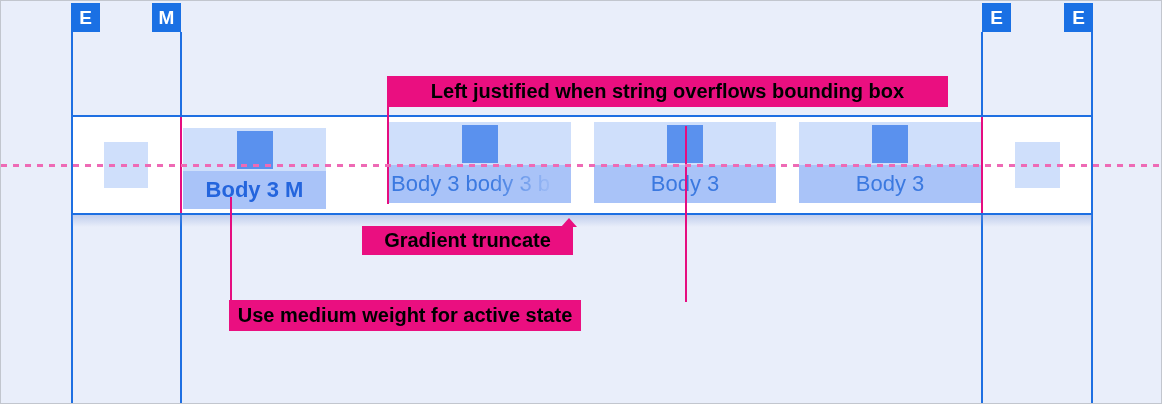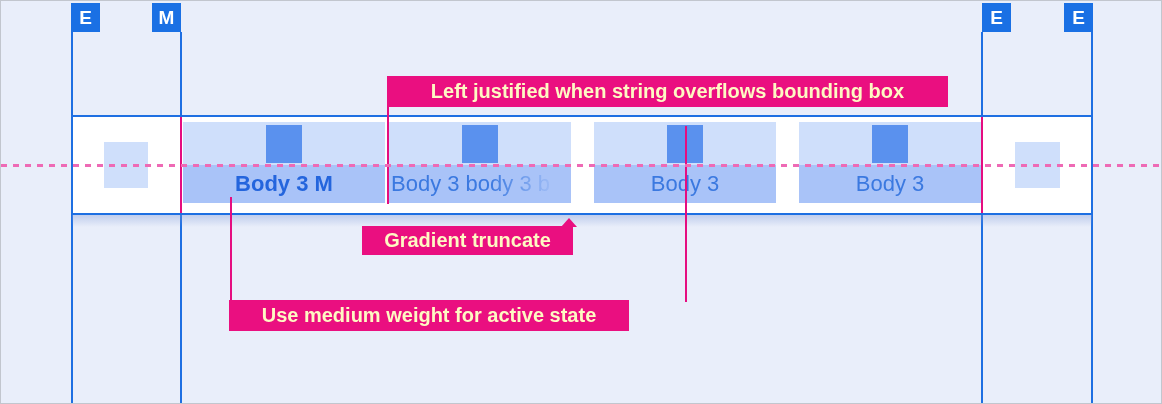--- a/index.html
+++ b/index.html
@@ -20,21 +20,21 @@
   .m1{left:70px;} .m2{left:151px;} .m3{left:981px;} .m4{left:1063px;}
   
   .tabbar{
     position:absolute;left:70px;top:114px;width:1022px;height:100px;
     background:#ffffff;border:2px solid #1e6fe2;box-sizing:border-box;z-index:2;
   }
   .swatch{position:absolute;background:#cfdffb;z-index:3;}
   .swatch.left{left:103px;top:141px;width:44px;height:46px;}
   .swatch.right{left:1014px;top:141px;width:45px;height:46px;}
   .tab{position:absolute;top:121px;height:81px;z-index:3;}
-  .t1{left:182px;width:202px;} .t2{left:387px;width:183px;}
+  .t1{left:182px;width:143px;margin-top:6px;} .t2{left:387px;width:183px;}
   .t3{left:593px;width:182px;} .t4{left:798px;width:182px;}
   .band-top{position:absolute;left:0;top:0;width:100%;height:43px;background:#cfdffb;}
   .tab-square{position:absolute;left:50%;margin-left:-18px;top:3px;width:36px;height:38px;background:#5a91ee;}
   .band-label{
     position:absolute;left:0;top:43px;width:100%;height:38px;background:#a9c3f8;
     line-height:38px;font-size:22px;color:#3b79e0;text-align:center;
     white-space:nowrap;overflow:hidden;box-sizing:border-box;
   }
   .band-label.active{font-weight:bold;color:#2465dd;}
   .band-label.truncate{text-align:left;padding-left:3px;}
@@ -54,26 +54,26 @@
     position:absolute;left:0;top:163px;width:1162px;height:3px;z-index:5;
     background:repeating-linear-gradient(90deg,#ee6ab5 0 6px,rgba(0,0,0,0) 6px 12px);
   }
   
   .bar-shadow{
     position:absolute;left:71px;top:214px;width:1020px;height:12px;z-index:2;
     background:linear-gradient(180deg,rgba(126,152,214,0.38),rgba(126,152,214,0));
   }
   
   .note{
-    position:absolute;background:#ea0f80;color:#fef9c3;font-weight:bold;font-size:20px;
+    position:absolute;background:#ea0f80;color:#000000;font-weight:bold;font-size:20px;
     display:flex;align-items:center;justify-content:center;z-index:6;white-space:nowrap;
   }
   .n1{left:386px;top:75px;width:561px;height:31px;}
   .n2{left:361px;top:225px;width:211px;height:29px;}
-  .n3{left:228px;top:299px;width:400px;height:31px;}
+  .n3{left:228px;top:299px;width:352px;height:31px;}
   .n4{left:683px;top:299px;width:302px;height:30px;}
   .tri-up{
     position:absolute;left:199px;top:-8px;width:0;height:0;
     border-left:8px solid rgba(0,0,0,0);border-right:8px solid rgba(0,0,0,0);
     border-bottom:9px solid #ea0f80;
   }
 </style>
 </head>
 <body>
 

